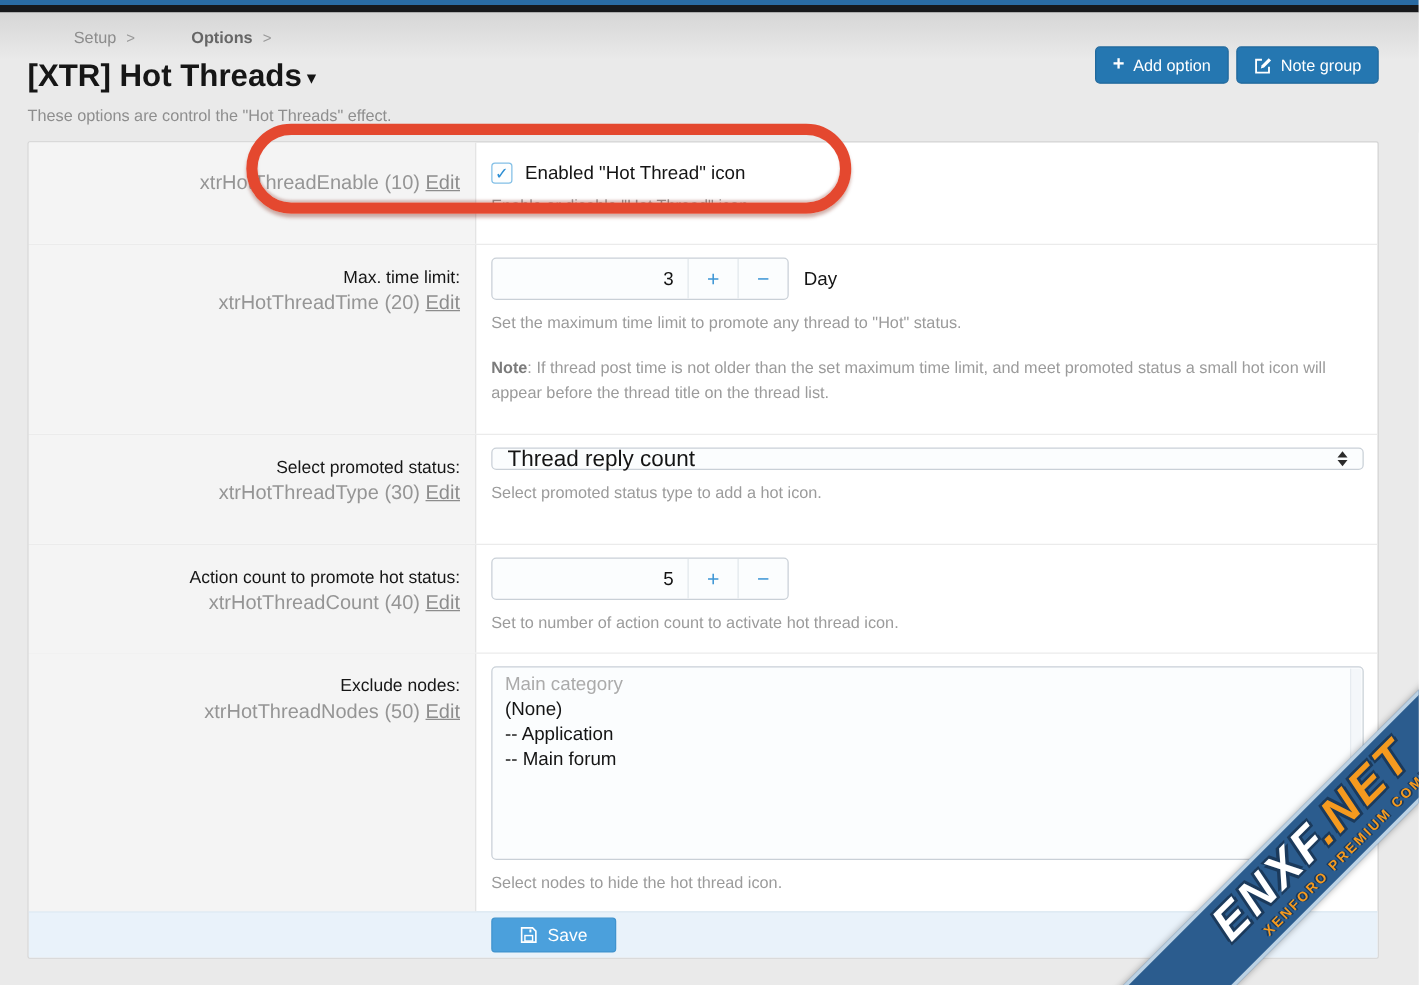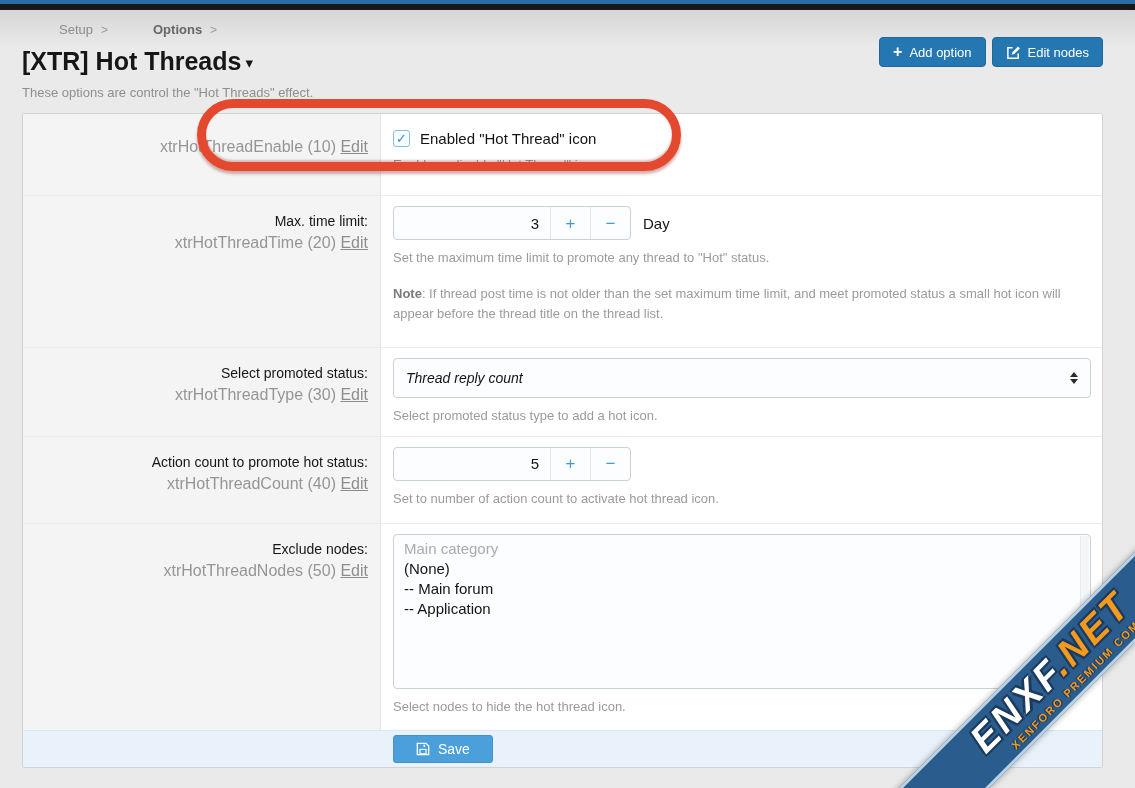--- a/index.html
+++ b/index.html
@@ -81,23 +81,23 @@
     font-size: 15px; font-family: inherit; color: #141414; padding: 0 11px; outline: none;
   }
   .step-btn {
     width: 40px; border: 0; border-left: 1px solid #e2e7ec; background: transparent;
     color: #3f97d6; font-size: 17px; cursor: pointer; font-family: inherit; line-height: 1;
   }
   .unit-label { font-size: 15px; color: #141414; margin-left: 12px; }
   .input-line { display: flex; align-items: center; }
   
   .select-box {
-    height: 40px; border: 1px solid #c9d0d7; border-radius: 4px; background: #fbfdfe;
-    display: flex; align-items: center; padding: 0 12px; font-size: 14px; color: #141414;
-    cursor: pointer; position: relative; font-style: italic;
+    height: 18px; border: 1px solid #c9d0d7; border-radius: 4px; background: #fbfdfe;
+    display: flex; align-items: center; padding: 0 12px; font-size: 18px; color: #141414;
+    cursor: pointer; position: relative;
   }
   .select-box .sel-text { flex: 1; }
   .sel-arrows { display: flex; flex-direction: column; gap: 2px; align-items: center; }
   .tri-up { width: 0; height: 0; border-left: 4px solid transparent; border-right: 4px solid transparent; border-bottom: 5px solid #2b2b2b; }
   .tri-down { width: 0; height: 0; border-left: 4px solid transparent; border-right: 4px solid transparent; border-top: 5px solid #2b2b2b; }
   
   .row-time { min-height: 152px; }
   .row-type { min-height: 88px; }
   .row-count { min-height: 87px; }
   .row-nodes { min-height: 207px; }
@@ -169,21 +169,21 @@
       <span class="plus">+</span>
       <span>Add option</span>
     </button>
     <button class="btn-blue">
       <span>
         <svg width="15" height="15" viewBox="0 0 16 16">
           <path d="M13 9v5H2V3h5" fill="none" stroke="#fff" stroke-width="1.6"></path>
           <path d="M6 10.5l.8-2.8 6-6 2 2-6 6-2.8.8z" fill="#fff"></path>
         </svg>
       </span>
-      <span>Edit nodes</span>
+      <span>Note group</span>
     </button>
   </div>
 </div>
 
 <div class="form-block">
 
   <div class="opt-row row-enable">
     <div class="cell-left">
       <div class="opt-code">
         <span>xtrHotThreadEnable (10)</span>
@@ -266,22 +266,22 @@
       <div class="opt-label">Exclude nodes:</div>
       <div class="opt-code">
         <span>xtrHotThreadNodes (50)</span>
         <span class="edit-link">Edit</span>
       </div>
     </div>
     <div class="cell-right">
       <div class="listbox">
         <div class="opt muted">Main category</div>
         <div class="opt">(None)</div>
+        <div class="opt">-- Application</div>
         <div class="opt">-- Main forum</div>
-        <div class="opt">-- Application</div>
         <div class="scroll-track"></div>
       </div>
       <div class="hint">Select nodes to hide the hot thread icon.</div>
     </div>
   </div>
 
   <div class="save-bar">
     <button class="btn-save">
       <span>
         <svg width="14" height="14" viewBox="0 0 16 16">

